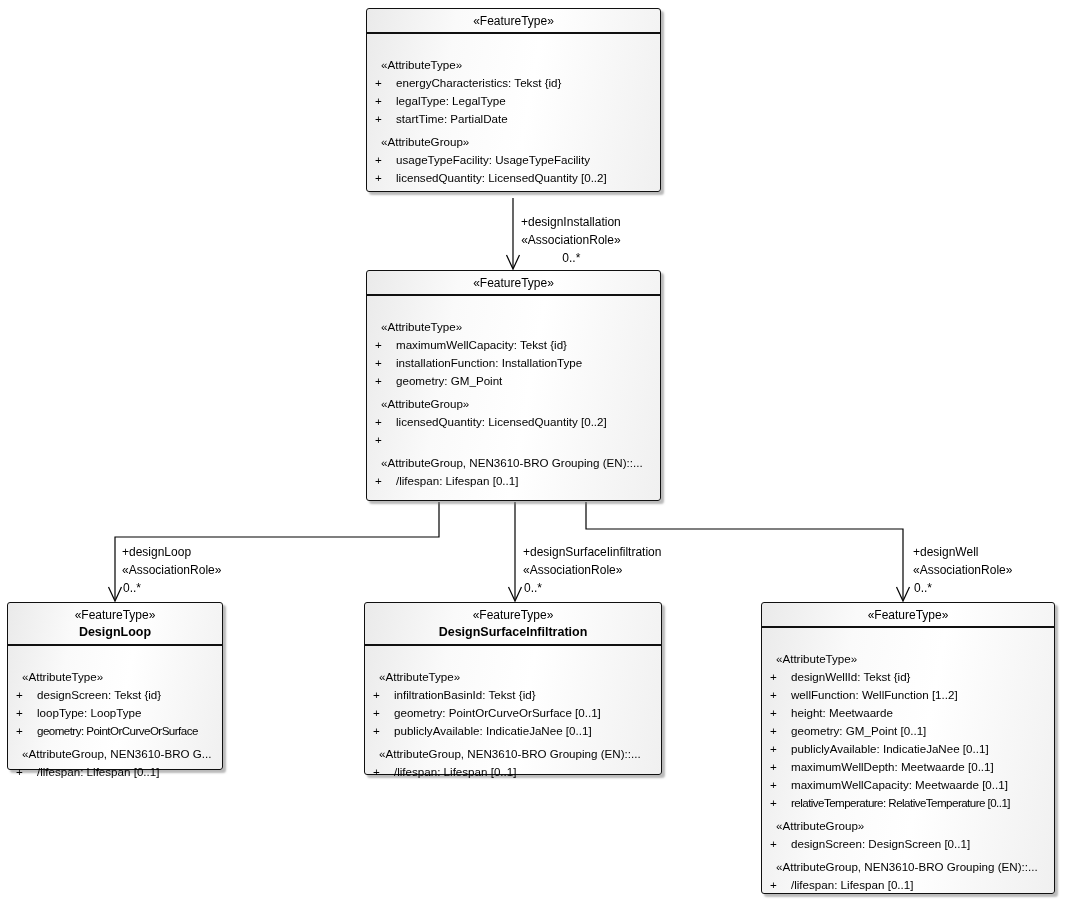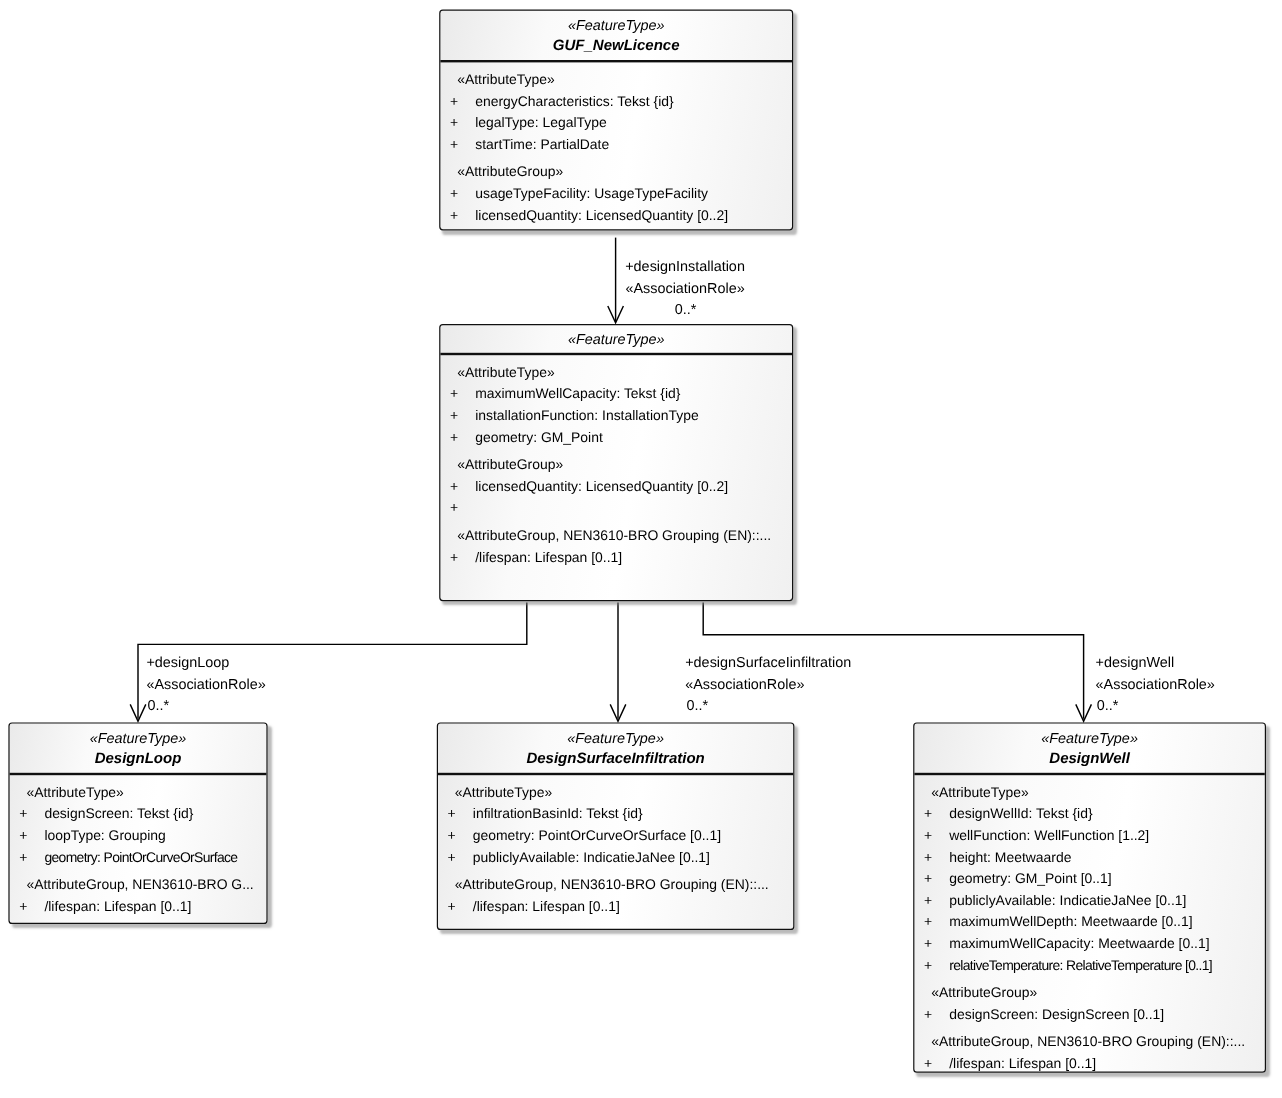--- a/index.html
+++ b/index.html
@@ -8,41 +8,41 @@
   svg.wires{position:absolute;left:0;top:0;width:1068px;height:915px;}
 
   .uml-class{
     position:absolute;
     background:linear-gradient(100deg,#eaeaea 0%,#fafafa 28%,#ffffff 55%,#f0f0f0 100%);
     border:1.5px solid #101010;
     border-radius:3px;
     box-shadow:3px 3px 2px rgba(130,130,130,.55);
     box-sizing:content-box;
   }
-  .hdr{text-align:center;padding:5px 2px 3px;border-bottom:2px solid #101010;font-style:italic;}
+  .hdr{text-align:center;padding:5px 2px 3px;border-bottom:2px solid #101010;}
   .stereo{font-size:12px;line-height:15px;}
   .cname{font-size:12.5px;font-weight:bold;line-height:18px;}
   .body{padding:6px 5px 3px;}
   .row{font-size:11.6px;line-height:18px;white-space:nowrap;display:flex;}
   .row.g{padding-left:9px;margin-top:5px;display:block;}
-  .row.g:first-child{margin-top:0;}
+  .row.g:first-child{margin-top:16px;}
   .row .plus{width:21px;padding-left:3px;flex:none;}
   .tight{letter-spacing:-0.55px;}
 
   #box-guf {left:366px;top:8px;  width:293px;height:182px;}
   #box-inst{left:366px;top:270px;width:293px;height:229px;}
   #box-loop{left:7px;  top:602px;width:214px;height:166px;}
   #box-surf{left:364px;top:602px;width:296px;height:171px;}
   #box-well{left:761px;top:602px;width:292px;height:290px;}
 
   .assoc{position:absolute;font-size:12px;line-height:18px;white-space:nowrap;}
   .assoc .mult{margin-left:1px;}
   #assoc-installation{left:521px;top:213px;text-align:center;}
   #assoc-loop        {left:122px;top:543px;}
-  #assoc-surface     {left:523px;top:543px;margin-left:48px;}
+  #assoc-surface     {left:523px;top:543px;}
   #assoc-well        {left:913px;top:543px;}
 </style>
 </head>
 <body>
 
 <div class="canvas">
 
   <svg class="wires" viewBox="0 0 1068 915" fill="none" stroke="#000" stroke-width="1.2">
 
     <g>
@@ -83,21 +83,20 @@
   </div>
   <div class="assoc" id="assoc-well">
     <div>+designWell</div>
     <div>«AssociationRole»</div>
     <div class="mult">0..*</div>
   </div>
 
   <div class="uml-class" id="box-guf">
     <div class="hdr">
       <div class="stereo">«FeatureType»</div>
-      <div class="cname">GUF_NewLicence</div>
     </div>
     <div class="body">
         <div class="row g">«AttributeType»</div>
         <div class="row a">
           <span class="plus">+</span>
           <span class="txt">energyCharacteristics: Tekst {id}</span>
         </div>
         <div class="row a">
           <span class="plus">+</span>
           <span class="txt">legalType: LegalType</span>
@@ -158,21 +157,21 @@
       <div class="cname">DesignLoop</div>
     </div>
     <div class="body">
         <div class="row g">«AttributeType»</div>
         <div class="row a">
           <span class="plus">+</span>
           <span class="txt">designScreen: Tekst {id}</span>
         </div>
         <div class="row a">
           <span class="plus">+</span>
-          <span class="txt">loopType: Grouping</span>
+          <span class="txt">loopType: LoopType</span>
         </div>
         <div class="row a tight">
           <span class="plus">+</span>
           <span class="txt">geometry: PointOrCurveOrSurface</span>
         </div>
         <div class="row g">«AttributeGroup, NEN3610-BRO G...</div>
         <div class="row a">
           <span class="plus">+</span>
           <span class="txt">/lifespan: Lifespan [0..1]</span>
         </div>
@@ -202,21 +201,20 @@
         <div class="row a">
           <span class="plus">+</span>
           <span class="txt">/lifespan: Lifespan [0..1]</span>
         </div>
       </div>
   </div>
 
   <div class="uml-class" id="box-well">
     <div class="hdr">
       <div class="stereo">«FeatureType»</div>
-      <div class="cname">DesignWell</div>
     </div>
     <div class="body">
         <div class="row g">«AttributeType»</div>
         <div class="row a">
           <span class="plus">+</span>
           <span class="txt">designWellId: Tekst {id}</span>
         </div>
         <div class="row a">
           <span class="plus">+</span>
           <span class="txt">wellFunction: WellFunction [1..2]</span>

